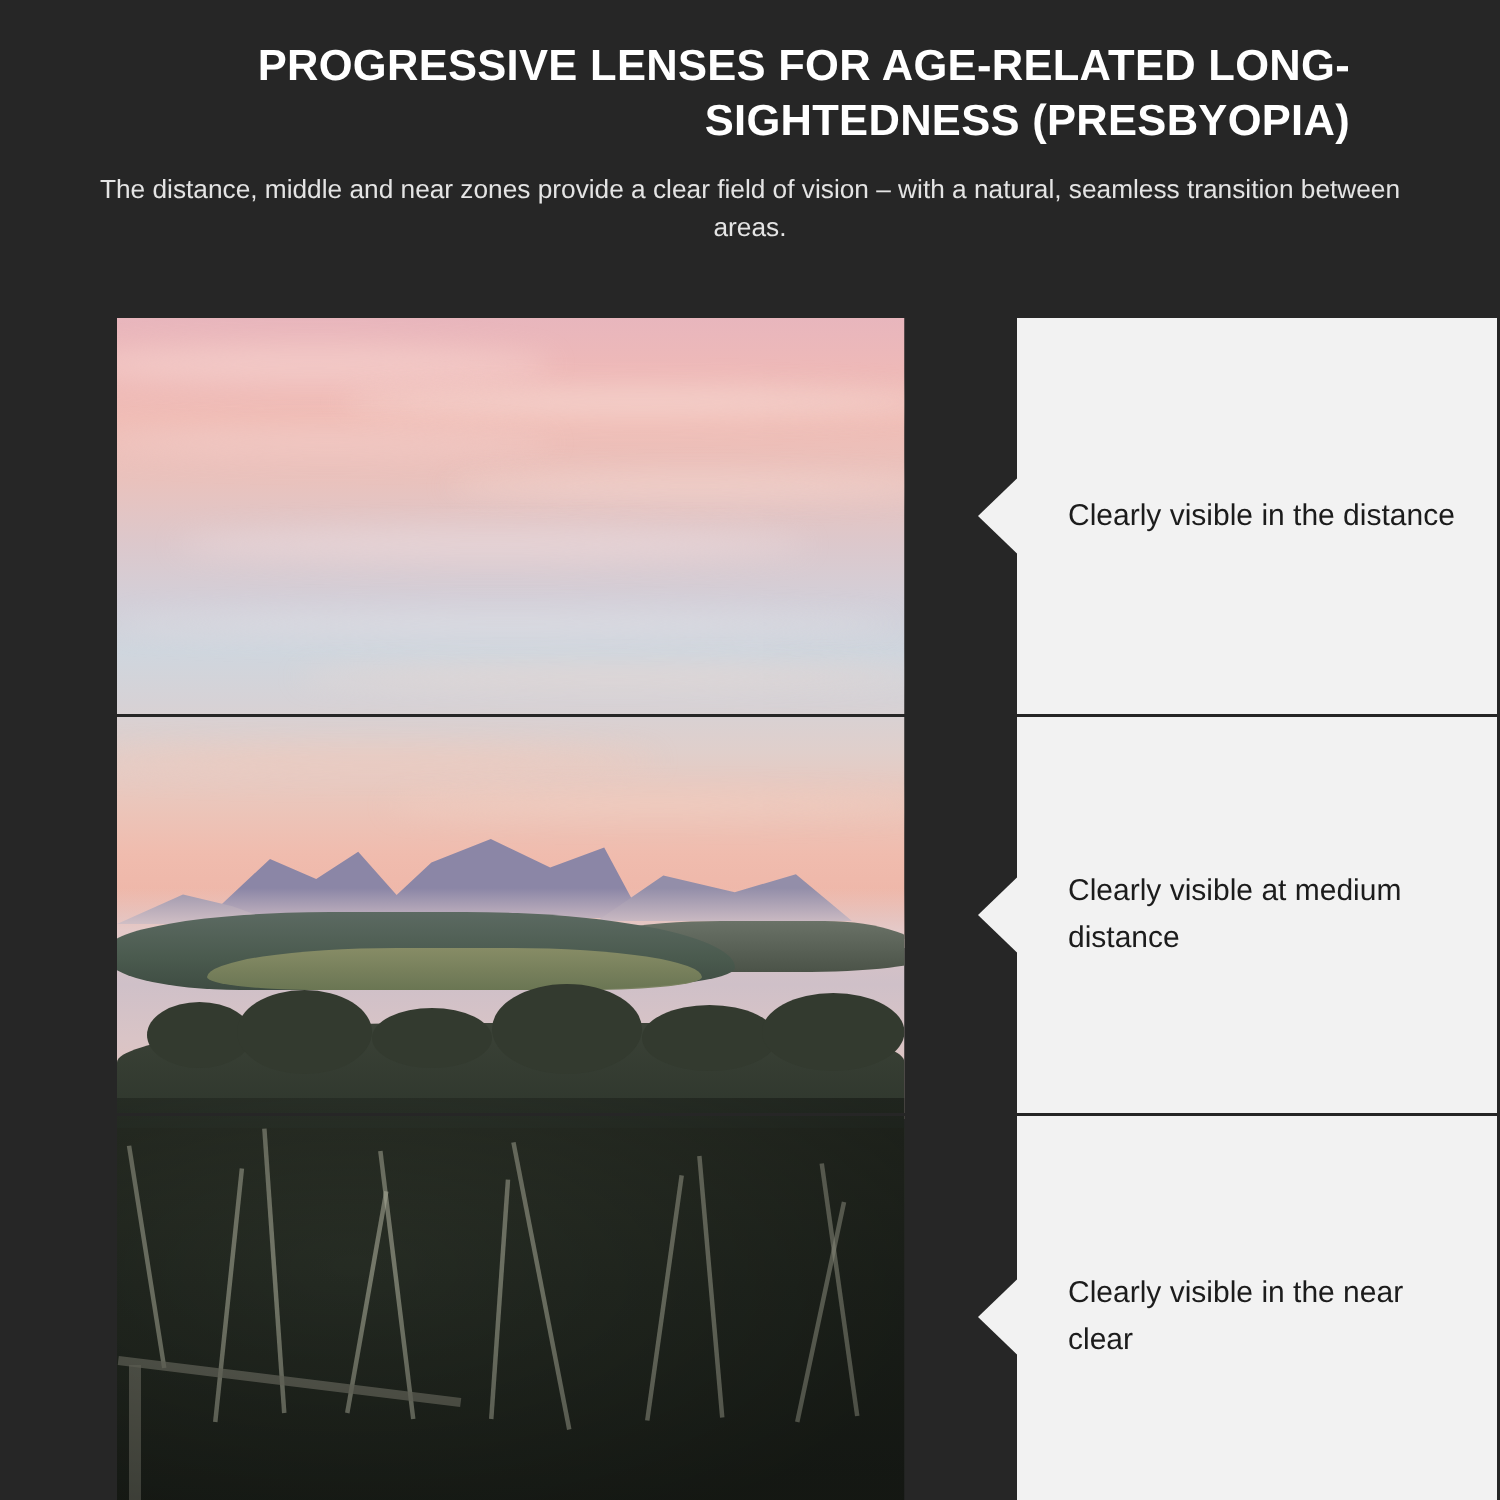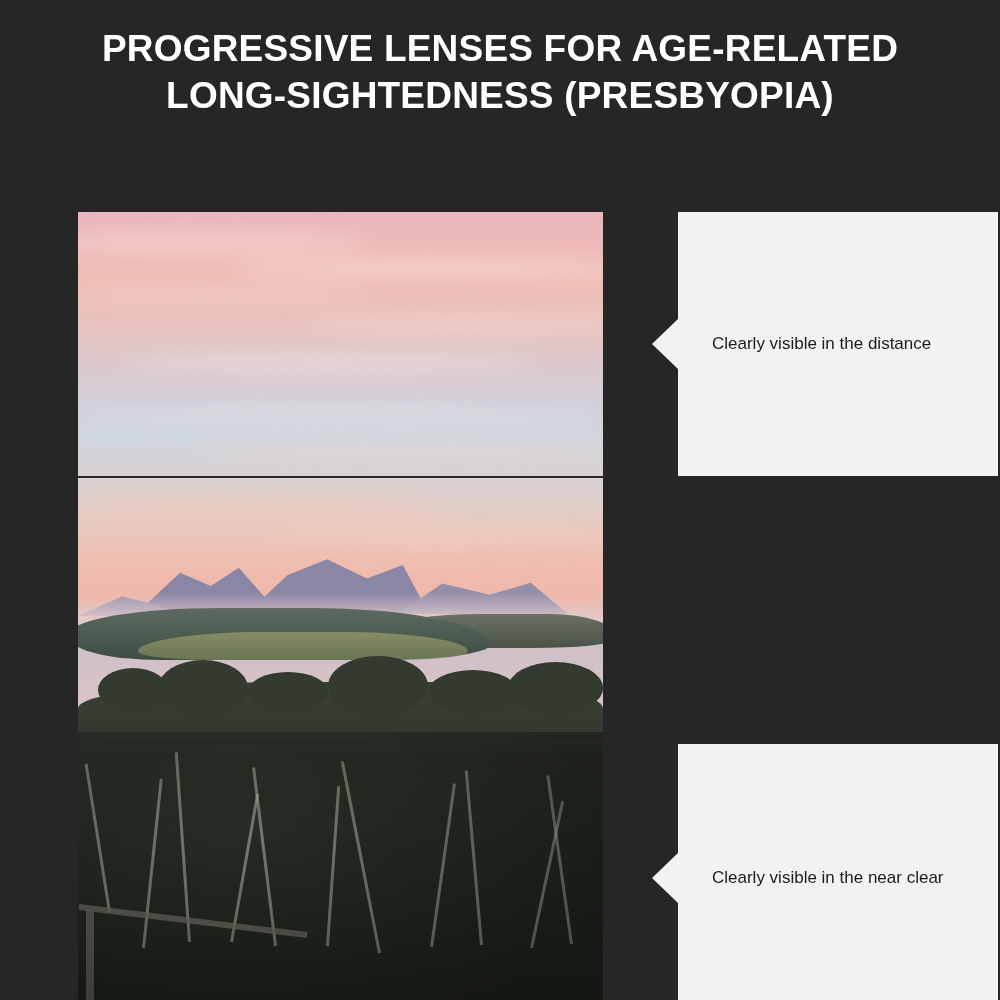--- a/index.html
+++ b/index.html
@@ -20,27 +20,28 @@
     background: #262626;
   }
 
   
   .header {
     padding: 26px 40px 0 40px;
     text-align: center;
   }
   .title {
     color: #ffffff;
-    font-size: 37px;
+    font-size: 29px;
     font-weight: bold;
     letter-spacing: 0.2px;
     line-height: 1.27;
     margin: 0 auto;
     max-width: 800px;
     text-transform: uppercase;
+    text-align: right;
   }
   .subtitle {
     color: #e4e4e4;
     font-size: 17.5px;
     font-weight: 400;
     line-height: 1.42;
     margin: 14px auto 0 auto;
     max-width: 930px;
   }
 
@@ -203,21 +204,21 @@
     left: 600px;
     top: 0;
     width: 320px;
     height: 100%;
     background: #f2f2f2;
     display: flex;
     align-items: center;
   }
   .card-text {
     color: #1c1c1c;
-    font-size: 17px;
+    font-size: 20px;
     line-height: 1.55;
     padding: 0 24px 0 34px;
     max-width: 262px;
   }
   .pointer {
     position: absolute;
     left: -26px;
     top: 50%;
     margin-top: -26px;
     width: 0; height: 0;
@@ -226,20 +227,21 @@
     border-right: 27px solid #f2f2f2;
   }
 </style>
 </head>
 <body>
 
 <div class="page">
 
   <div class="header">
     <h1 class="title">PROGRESSIVE LENSES FOR AGE-RELATED LONG-SIGHTEDNESS (PRESBYOPIA)</h1>
+    <p class="subtitle">The distance, middle and near zones provide a clear field of vision – with a natural, seamless transition between areas.</p>
   </div>
 
   <div class="diagram">
 
     <div class="row row-1 r1">
       <div class="photo">
         <div class="photo-inner">
           <div class="sky"></div>
           <div class="cloudband c1"></div>
           <div class="cloudband c2"></div>
@@ -280,20 +282,24 @@
             <div class="treebump" style="left:80px; top:-22px; width:90px; height:56px;"></div>
             <div class="treebump" style="left:170px; top:-10px; width:80px; height:40px;"></div>
             <div class="treebump" style="left:250px; top:-26px; width:100px; height:60px;"></div>
             <div class="treebump" style="left:350px; top:-12px; width:90px; height:44px;"></div>
             <div class="treebump" style="left:430px; top:-20px; width:95px; height:52px;"></div>
           </div>
 
           <div class="darkvignette"></div>
         </div>
       </div>
+      <div class="card">
+        <div class="pointer"></div>
+        <div class="card-text">Clearly visible at medium distance</div>
+      </div>
     </div>
 
     <div class="row row-3 r3">
       <div class="photo">
         <div class="photo-inner">
 
           <div class="water"></div>
 
           <div class="treeline">
             

